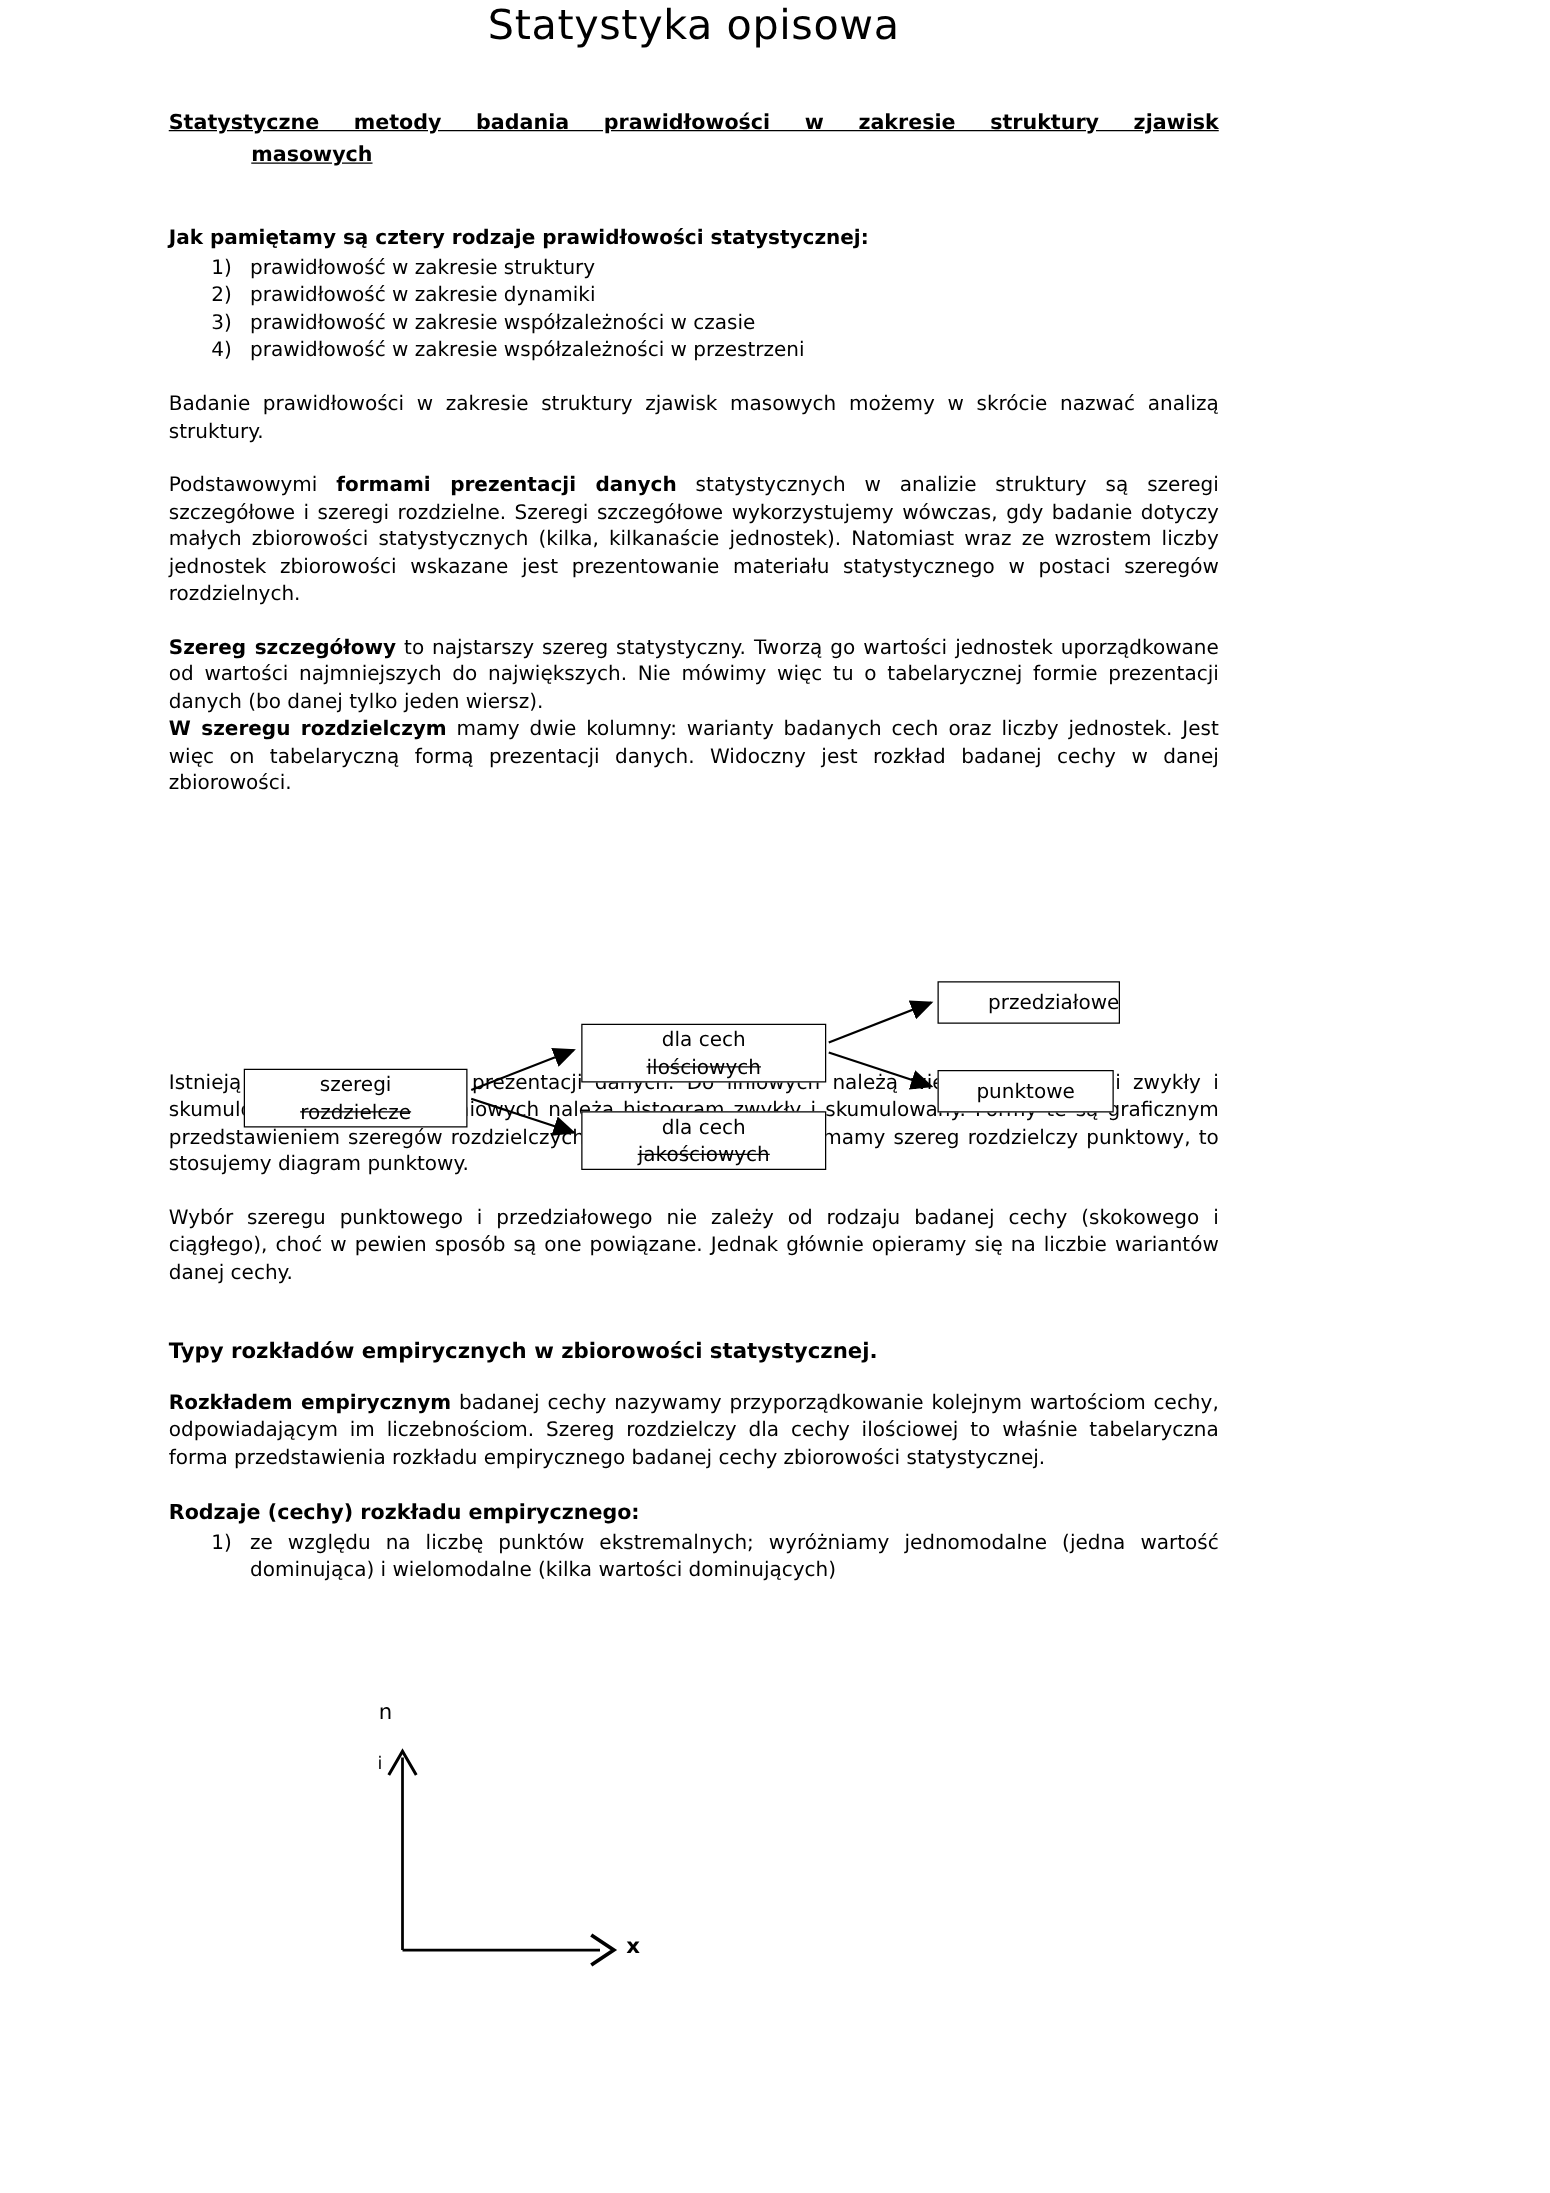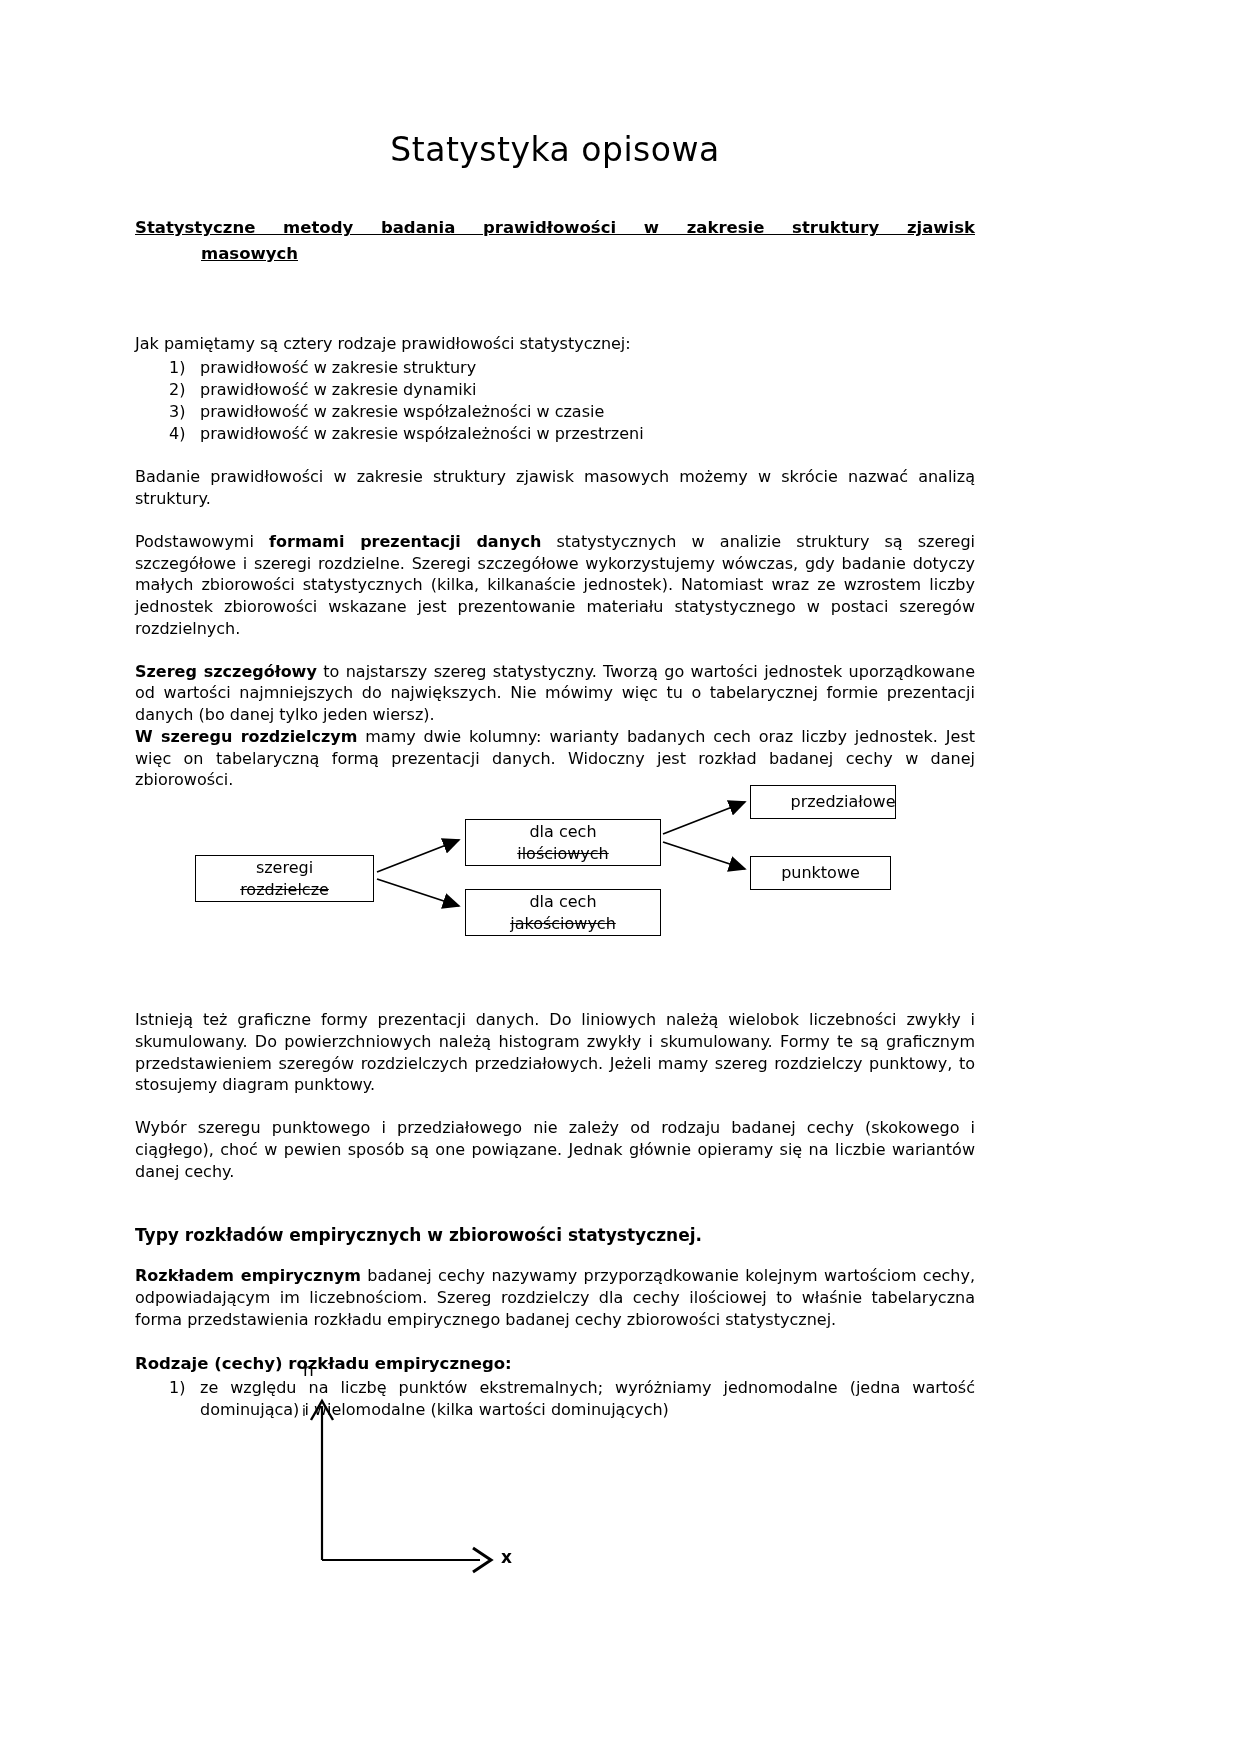--- a/index.html
+++ b/index.html
@@ -9,32 +9,32 @@
     margin:0 auto;
     background:#ffffff;
     color:#000;
     font-family:"DejaVu Sans","Liberation Sans",sans-serif;
     font-size:16px;
     overflow:hidden;
   }
   .content { position:absolute; left:135px; top:0; width:840px; z-index:1; }
 
   .title {
-    margin:0; padding-top:130px;
+    margin:0; 
     font-size:33px; font-weight:400;
     text-align:center; letter-spacing:0.5px;
   }
 
   .heading { margin-top:47px; font-weight:700; font-size:16.5px; line-height:1.4; }
   .heading-line1 { text-align:justify; text-align-last:justify; text-decoration:underline; }
   .heading-line2 { padding-left:66px; text-decoration:underline; margin-top:3px; }
 
   .para { margin:21px 0 0 0; text-align:justify; line-height:1.36; }
   .para.tight { margin-top:0; }
-  .intro { margin-top:68px; }
+  .intro { margin-top:44px;font-weight:bold; }
 
   .list { margin-top:2px; }
   .list-item { display:flex; line-height:1.38; }
   .list-item .num { flex:0 0 31px; margin-left:34px; }
   .list-item .itext { flex:1; text-align:justify; }
 
   b { font-weight:700; }
 
   .spacer-diagram { height:218px; }
 

